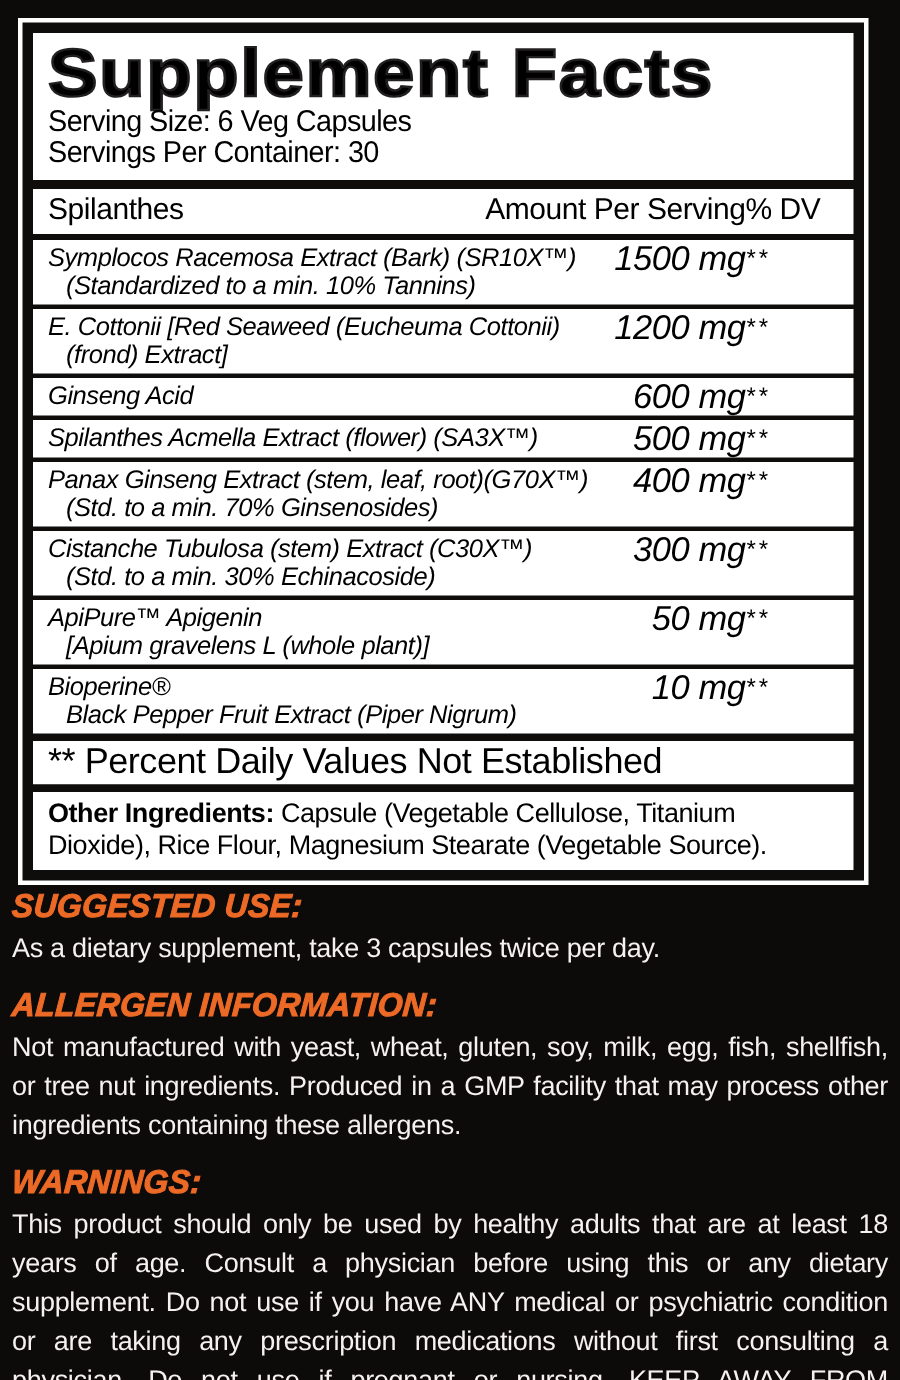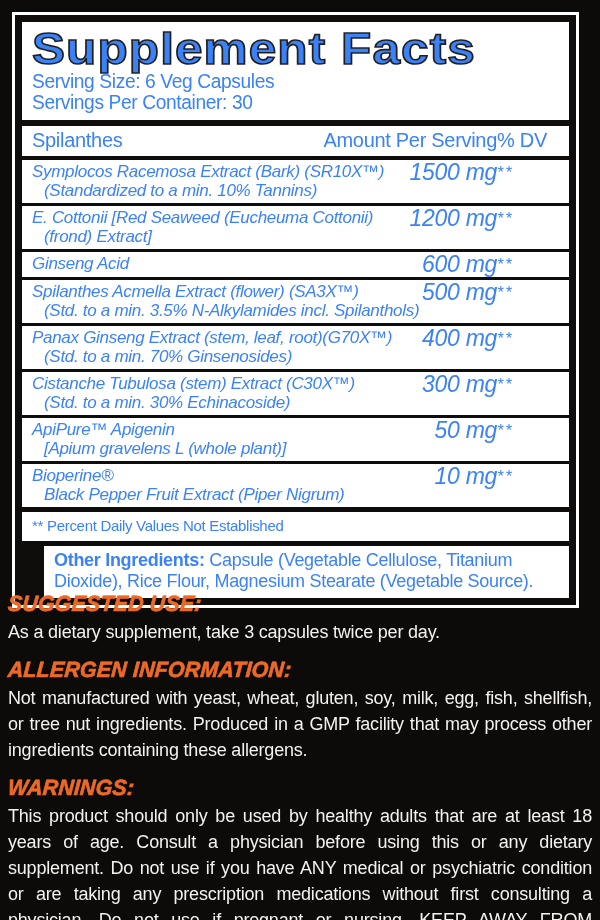--- a/index.html
+++ b/index.html
@@ -12,21 +12,21 @@
   .page{position:relative;width:600px;height:920px;}
 
   
   .facts-panel{
     position:absolute;left:12px;top:12px;width:567px;
     background:#0f0d0c;
     border:3px solid #ffffff;
     padding:7px;
     box-sizing:border-box;
   }
-  .box{background:#ffffff;color:#3b82f6;padding:2px 10px;}
+  .box{background:#ffffff;color:#000000;padding:2px 10px;}
   .bar{background:#0f0d0c;}
   .bar-6{height:6px;}
   .bar-5{height:5px;}
   .bar-4{height:4px;}
 
   .header-box{padding:5px 10px 7px 10px;}
   .facts-title{
     font-size:45px;line-height:44px;font-weight:700;
     letter-spacing:1px;white-space:nowrap;
     transform:scaleX(1.10);transform-origin:left center;
@@ -46,22 +46,22 @@
   .cell.amount{text-align:right;white-space:nowrap;}
   .cell.dv{text-align:left;white-space:nowrap;}
 
   .rows{display:flex;flex-direction:column;gap:3px;background:#0f0d0c;font-style:italic;}
   .row{font-size:17px;line-height:19px;letter-spacing:-0.3px;padding:2px 10px 3px 10px;}
   .row .nm,.row .dt{white-space:nowrap;}
   .row .dt{padding-left:12px;}
   .row .cell.amount{font-size:23px;padding-top:1px;}
   .row .cell.dv{font-size:16px;letter-spacing:2px;padding-top:1px;}
 
-  .footnote{font-size:15px;line-height:22px;letter-spacing:-0.3px;padding:3px 10px 4px 10px;}
-  .other{font-size:18px;line-height:21px;letter-spacing:-0.3px;padding:4px 10px 6px 10px;margin-left:22px;}
+  .footnote{font-size:24px;line-height:22px;letter-spacing:-0.3px;padding:3px 10px 4px 10px;}
+  .other{font-size:18px;line-height:21px;letter-spacing:-0.3px;padding:4px 10px 6px 10px;}
   .other b{letter-spacing:-0.3px;}
 
   
   .info{
     position:absolute;left:8px;top:592px;width:584px;
     color:#f4f1ee;
   }
   .info-section{margin-bottom:13px;}
   .info-heading{
     color:#ec6a26;
@@ -125,21 +125,20 @@
       <div class="nm">Ginseng Acid</div>
 
     </span>
     <span class="cell amount">600 mg</span>
     <span class="cell dv">**</span>
   </div>
 
   <div class="box row row-grid">
     <span class="cell name">
       <div class="nm">Spilanthes Acmella Extract (flower) (SA3X™)</div>
-      <div class="dt">(Std. to a min. 3.5% N-Alkylamides incl. Spilanthols)</div>
     </span>
     <span class="cell amount">500 mg</span>
     <span class="cell dv">**</span>
   </div>
 
   <div class="box row row-grid">
     <span class="cell name">
       <div class="nm">Panax Ginseng Extract (stem, leaf, root)(G70X™)</div>
       <div class="dt">(Std. to a min. 70% Ginsenosides)</div>
     </span>

